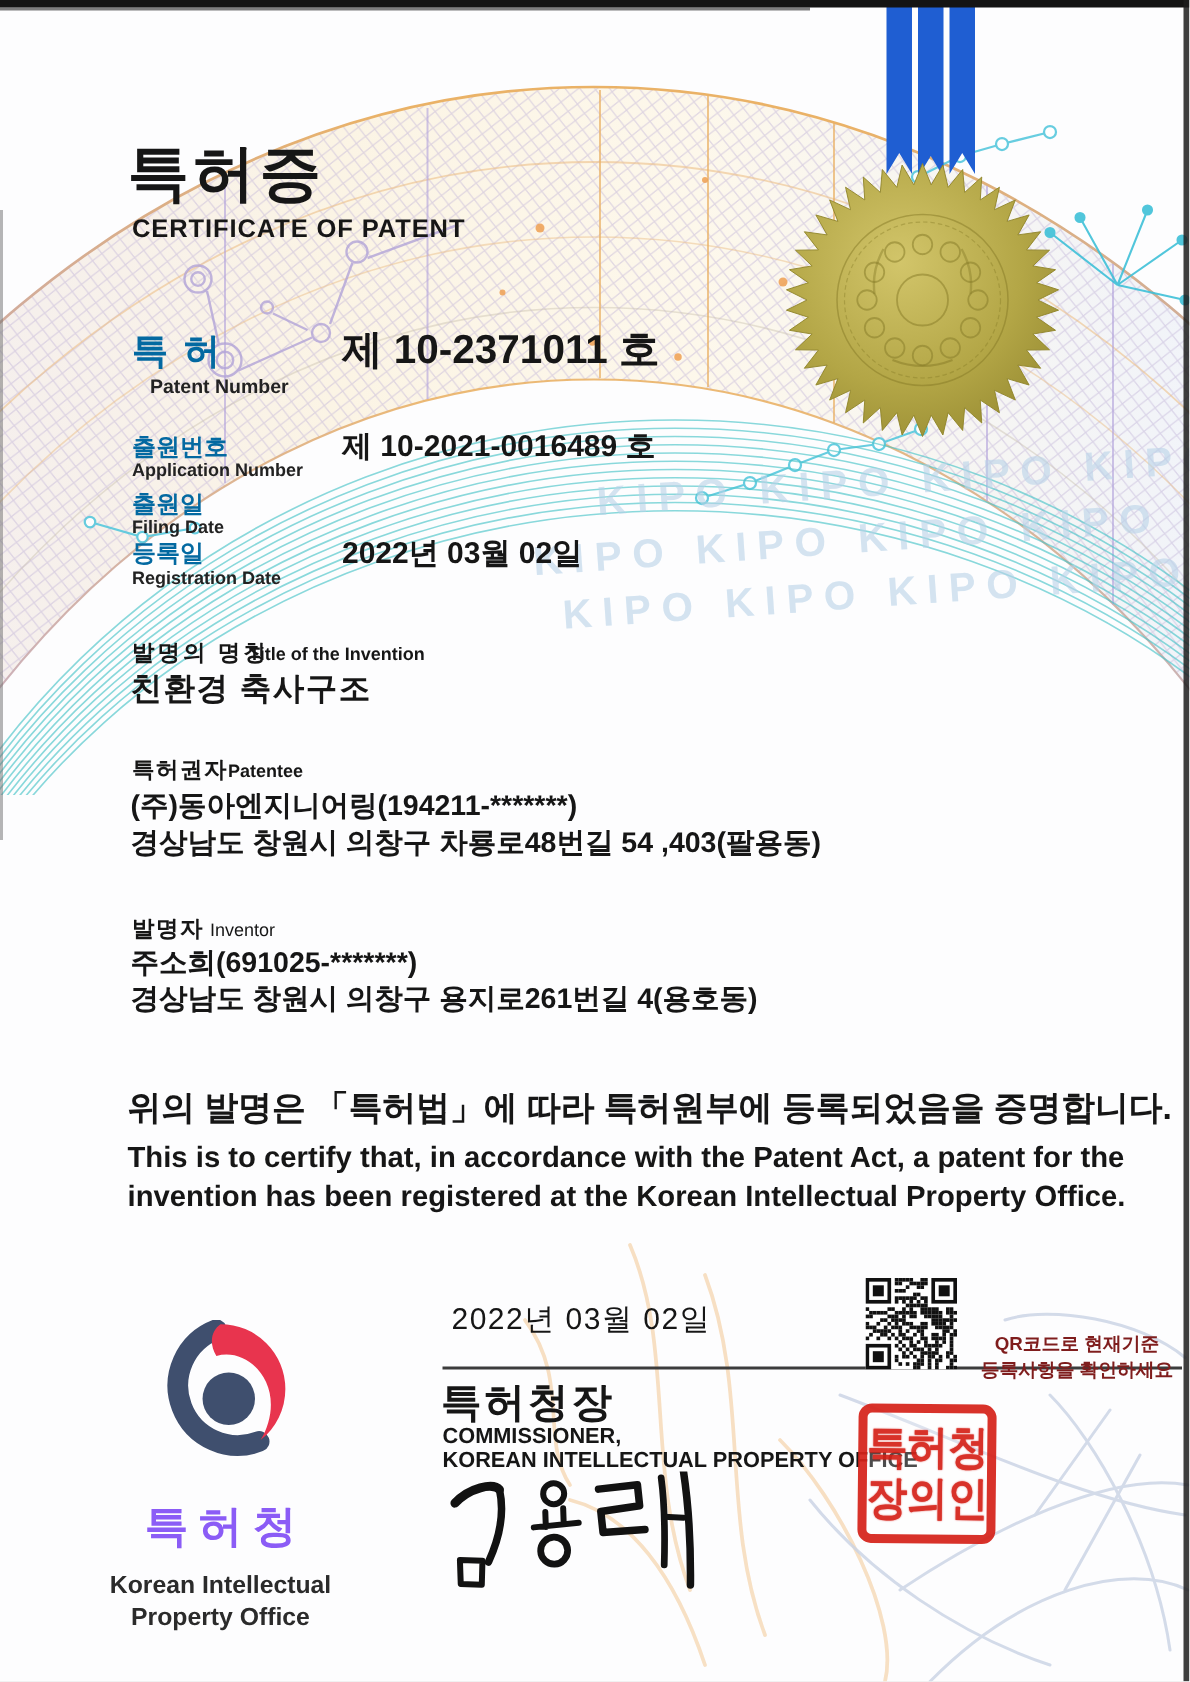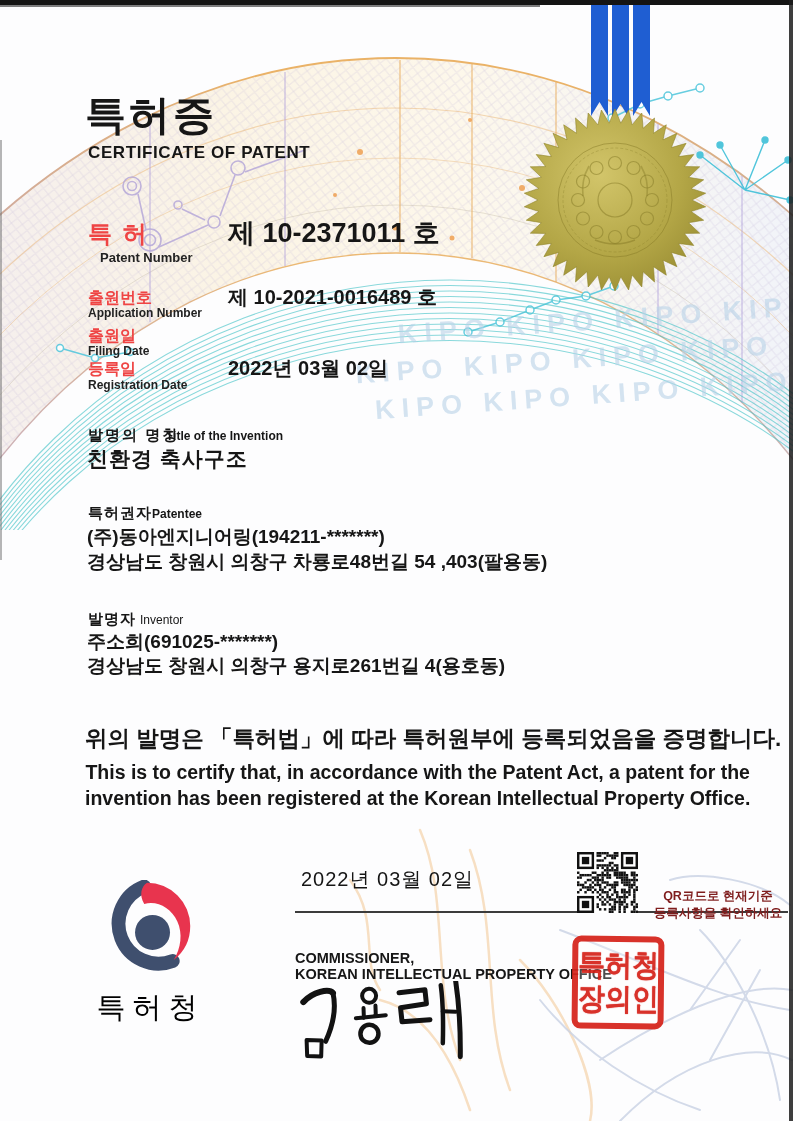--- a/index.html
+++ b/index.html
@@ -3,26 +3,26 @@
 <meta charset="utf-8">
 <style>
   html,body{margin:0;padding:0;background:#e8e8e8;}
   .page{
     position:relative;width:793px;height:1121px;margin:0 auto;
     background:#fdfdfe;overflow:hidden;
     font-family:"Liberation Sans","DejaVu Sans",sans-serif;
     color:#161616;
   }
   .abs{position:absolute;}
-  .nowrap{white-space:nowrap;text-align:center;}
+  .nowrap{white-space:nowrap;}
   
   .doc-title{left:85px;top:88px;font-size:41px;font-weight:800;letter-spacing:3px;}
   .doc-subtitle{left:88px;top:143px;font-size:17px;font-weight:800;letter-spacing:.6px;}
   
-  .lbl-kr{left:88px;font-weight:800;color:#ef4444;}
+  .lbl-kr{left:88px;font-weight:800;color:#0369a1;}
   .lbl-en{left:88px;font-weight:700;font-size:12px;color:#222;}
   .val{left:228px;font-weight:800;}
   .patent-lbl{top:218px;font-size:24px;letter-spacing:2px;}
   .patent-en{top:250px;font-size:13px;padding-left:12px;}
   .patent-val{top:215px;font-size:27px;}
   .app-lbl{top:288px;font-size:16px;}
   .app-en{top:306px;}
   .app-val{top:284px;font-size:20px;}
   .fil-lbl{top:326px;font-size:16px;}
   .fil-en{top:344px;}
@@ -61,21 +61,21 @@
     border:6px solid #d6231a;border-radius:9px;transform:rotate(.6deg);
     display:flex;justify-content:space-around;align-items:center;
     color:#d6231a;opacity:.93;background:rgba(255,255,255,.25);
   }
   .red-seal .col{display:flex;flex-direction:column;justify-content:space-around;height:82%;}
   .red-seal .ch{font-size:27px;font-weight:900;line-height:1;transform:scaleY(1.12);
     text-shadow:0 0 1px #d6231a;}
   
   .kipo{left:68px;top:880px;width:158px;text-align:center;}
   .kipo .sym{width:92px;height:92px;margin:0 auto;display:block;}
-  .kipo-kr{margin-top:16px;font-size:29px;font-weight:400;letter-spacing:7px;color:#000000;padding-left:7px;}
+  .kipo-kr{margin-top:26px;font-size:29px;font-weight:700;letter-spacing:7px;color:#8b5cf6;padding-left:7px;}
   .kipo-en{margin-top:9px;font-size:16.5px;font-weight:700;line-height:21px;color:#2b2b2b;}
 </style>
 </head>
 <body>
 
 <div class="page">
 
   <svg class="abs" style="left:0;top:0" width="793" height="1121" viewBox="0 0 793 1121">
     <defs>
       <linearGradient id="bandGrad" x1="0" y1="0" x2="1" y2="0">
@@ -280,20 +280,21 @@
   <div class="abs nowrap invt-addr">경상남도 창원시 의창구 용지로261번길 4(용호동)</div>
 
   <div class="abs nowrap stmt-kr">위의 발명은 「특허법」에 따라 특허원부에 등록되었음을 증명합니다.</div>
   <div class="abs stmt-en">
     <div class="nowrap">This is to certify that, in accordance with the Patent Act, a patent for the</div>
     <div class="nowrap">invention has been registered at the Korean Intellectual Property Office.</div>
   </div>
 
   <div class="abs nowrap issue-date">2022년 03월 02일</div>
   <div class="abs sig-rule"></div>
+  <div class="abs nowrap comm-kr">특허청장</div>
   <div class="abs nowrap comm-en1">COMMISSIONER,</div>
   <div class="abs nowrap comm-en2">KOREAN INTELLECTUAL PROPERTY OFFICE</div>
 
   <svg class="abs signature" width="200" height="82" viewBox="0 0 200 82">
     <g fill="none" stroke="#121212" stroke-linecap="round" stroke-linejoin="round" transform="rotate(-2 100 40)">
       <path d="M12,18 C22,8 38,5 42,10" stroke-width="6"></path>
       <path d="M42,10 C45,26 41,42 33,58" stroke-width="5"></path>
       <path d="M14,56 l15,1 l-1,16 l-14,-1 z" stroke-width="4"></path>
       <circle cx="78" cy="14" r="7" stroke-width="4"></circle>
       <path d="M64,36 l30,-2 M72,26 l0,10 M84,24 l0,10" stroke-width="4"></path>
@@ -578,15 +579,19 @@
 
   <div class="abs kipo">
     <svg class="sym" viewBox="0 0 100 100">
       <path d="M47,7 A43,43 0 1 0 78,88" fill="none" stroke="#3f4f6e" stroke-width="15" stroke-linecap="round"></path>
       <circle cx="56" cy="57" r="19" fill="#3f4f6e"></circle>
       <path d="M50,3 A47,47 0 0 1 97,50 A47,47 0 0 1 79,87
                C87,74 89,58 83,45 C76,30 61,22 47,26
                C41,16 44,7 50,3 Z" fill="#e8344e"></path>
     </svg>
     <div class="kipo-kr nowrap">특허청</div>
+    <div class="kipo-en">
+      <div class="nowrap">Korean Intellectual</div>
+      <div class="nowrap">Property Office</div>
+    </div>
   </div>
 
 </div>
 
 </body></html>

